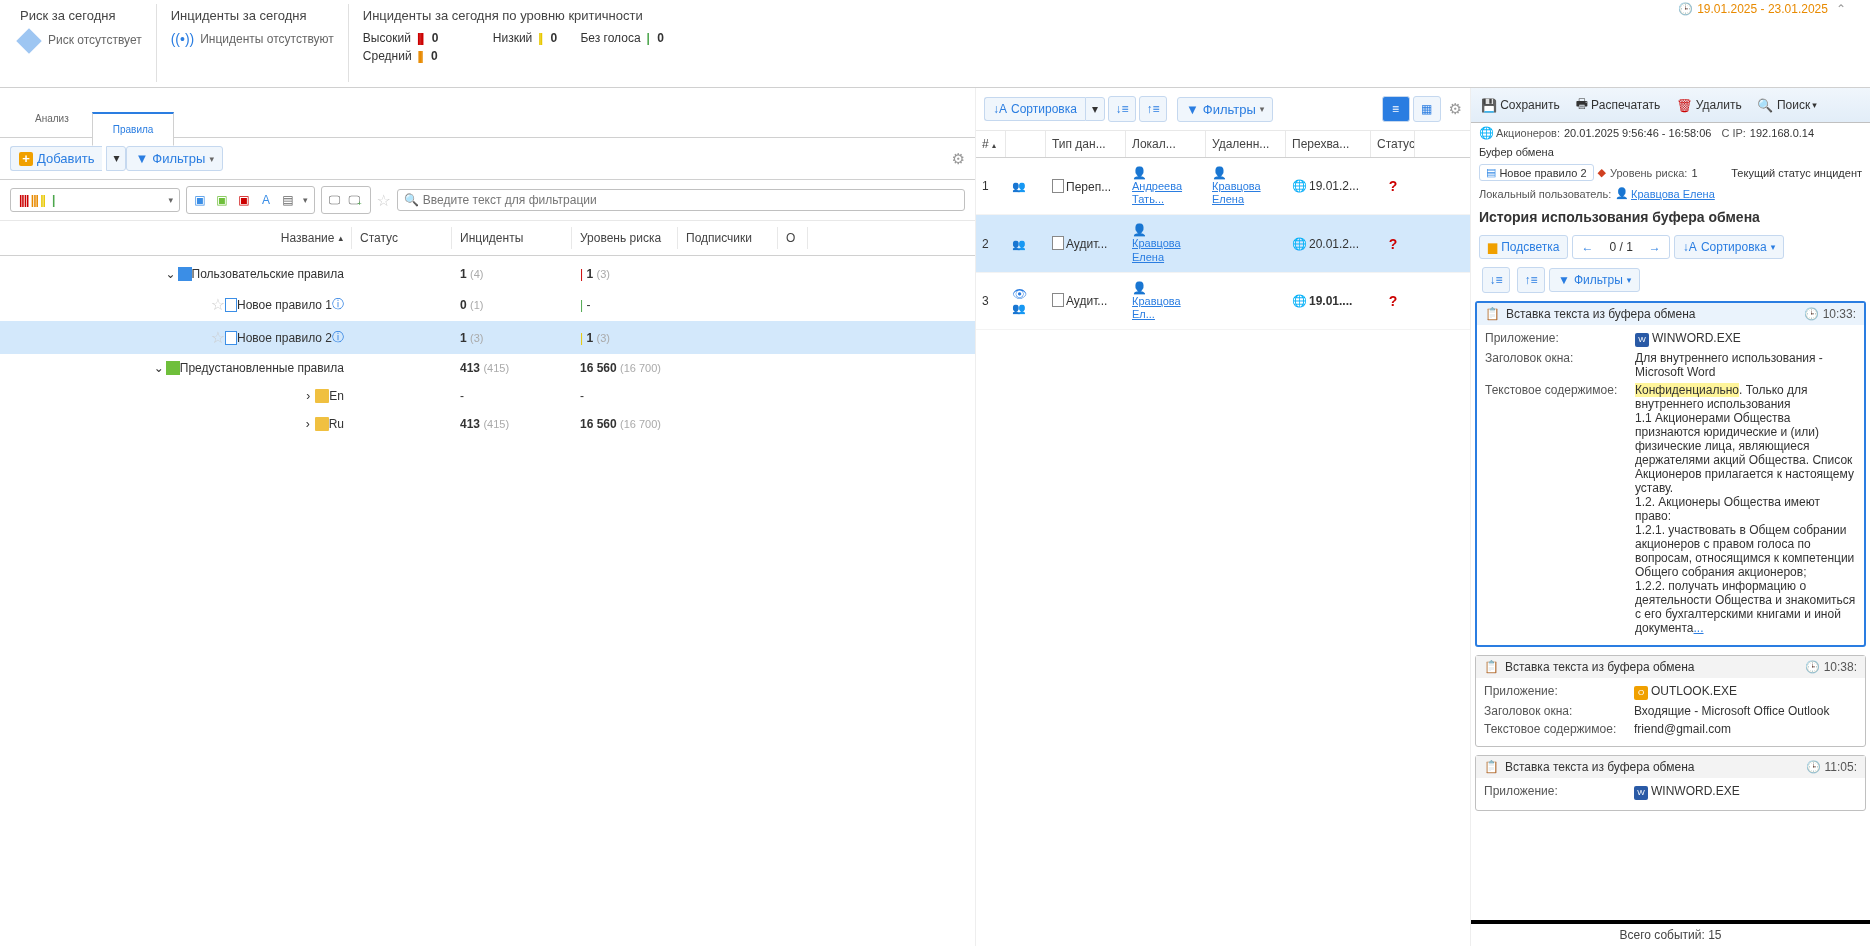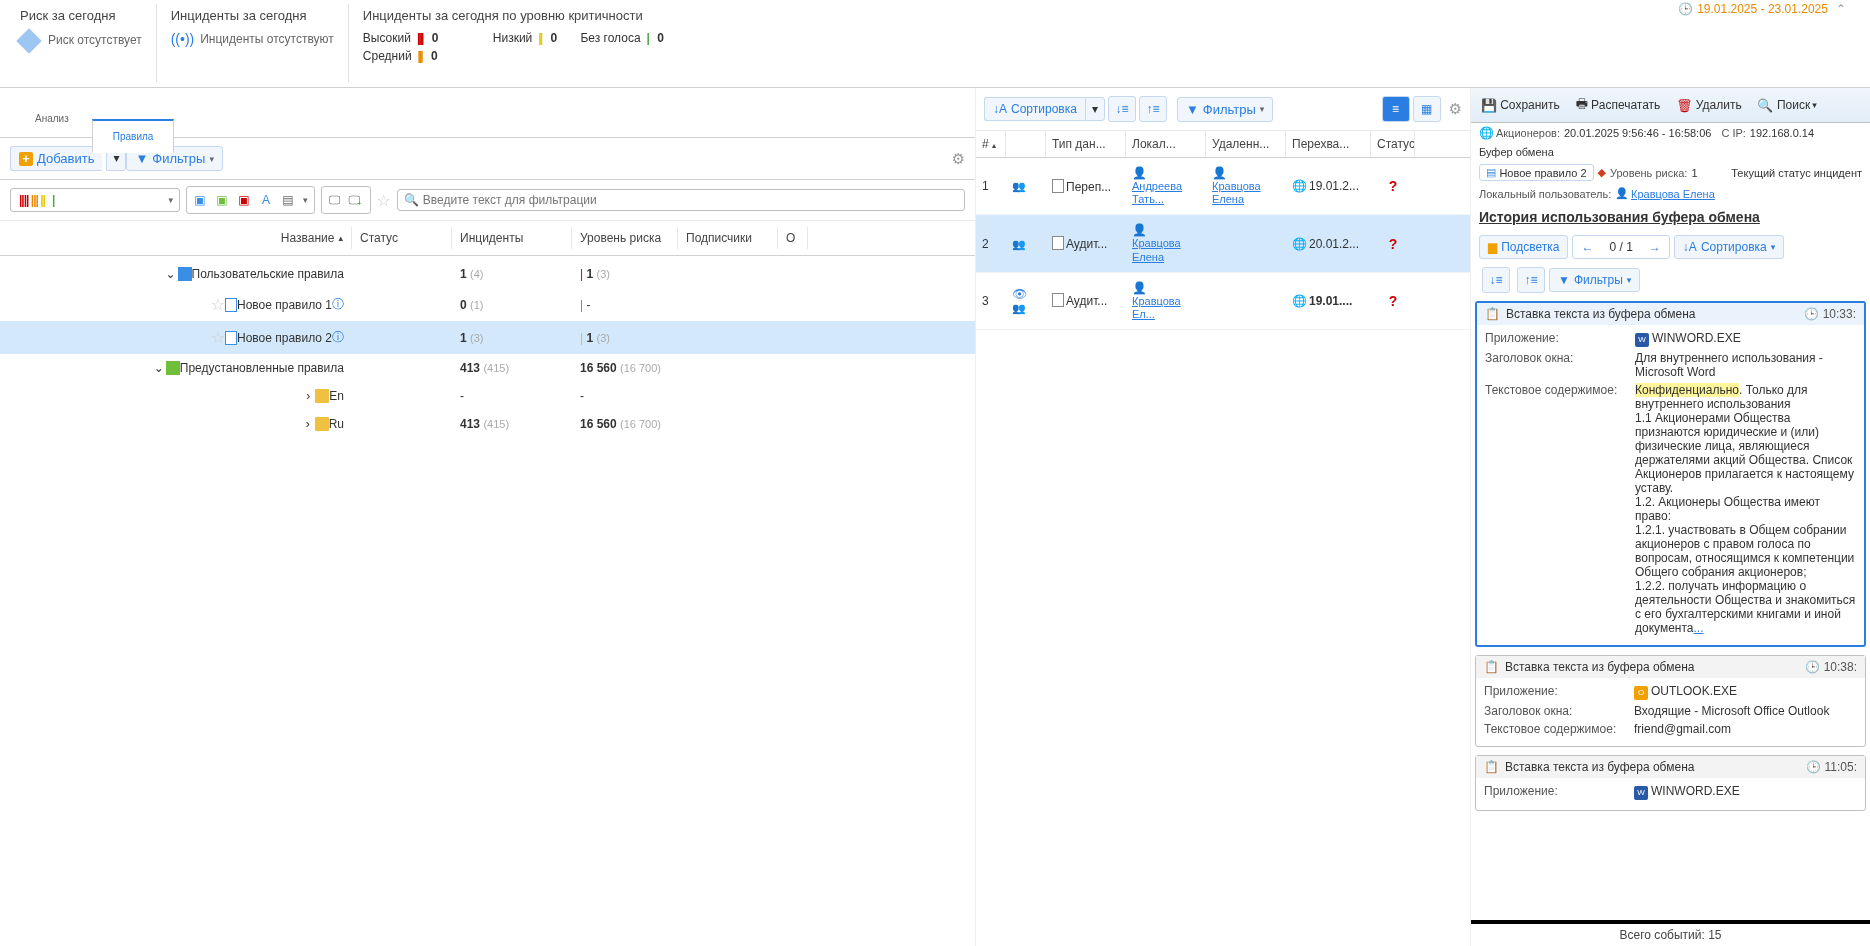--- a/index.html
+++ b/index.html
@@ -25,21 +25,21 @@
 
 
 .main { display: flex; height: 858px; }
 .left { flex: 0 0 975px; display: flex; flex-direction: column; position: relative; }
 .mid { flex: 0 0 495px; display: flex; flex-direction: column; position: relative; border-left: 1px solid #eee; }
 .right { flex: 0 0 400px; display: flex; flex-direction: column; position: relative; border-left: 1px solid #eee; }
 
 
 .tabs { display: flex; border-bottom: 1px solid #d0d0d0; align-items: center; padding-left: 14px; height: 50px; }
 .tab { padding: 10px 20px; font-size: 10px; color: #666; cursor: pointer; border: 1px solid transparent; border-bottom: none; margin-right: 2px; margin-top: 10px; }
-.tab.active { color: #2a7de1; border: 1px solid #d0d0d0; border-bottom: 1px solid #fff; border-top: 2px solid #2a7de1; background: #fff; position: relative; top: 18px; }
+.tab.active { color: #2a7de1; border: 1px solid #d0d0d0; border-bottom: 1px solid #fff; border-top: 2px solid #2a7de1; background: #fff; position: relative; top: 11px; }
 .tab-toolbar { display: flex; align-items: center; padding: 8px 10px; border-bottom: 1px solid #d0d0d0; }
 .btn { display: inline-flex; align-items: center; padding: 4px 8px; border: 1px solid #c5d8ef; border-radius: 3px; background: #f0f6fc; color: #2a7de1; cursor: pointer; margin-right: 4px; font-size: 13px; }
 .btn .caret { margin-left: 4px; color: #666; font-size: 9px; }
 .btn .plus { color: #fff; background: #f0a000; width: 14px; height: 14px; display: inline-flex; align-items: center; justify-content: center; border-radius: 2px; margin-right: 4px; font-weight: bold; }
 .btn-split { display: inline-flex; }
 .btn-split .btn-main { border-radius: 3px 0 0 3px; border-right: none; }
 .btn-split .btn-caret { border-radius: 0 3px 3px 0; padding: 4px 6px; border: 1px solid #c5d8ef; background: #f0f6fc; cursor: pointer; }
 .filter-icon { color: #2a7de1; margin-right: 4px; }
 .gear-right { margin-left: auto; color: #999; cursor: pointer; font-size: 15px; }
 
@@ -111,21 +111,21 @@
 
 
 .right-toolbar { display: flex; flex-wrap: wrap; background: linear-gradient(#f0f6fc,#e2edf8); border-bottom: 1px solid #c0c0c0; padding: 2px; }
 .rtbtn { display: inline-flex; align-items: center; padding: 3px 6px; font-size: 12px; color: #333; cursor: pointer; margin: 1px 2px; }
 .rtbtn .ic { margin-right: 3px; font-size: 13px; }
 .info-row { display: flex; align-items: center; padding: 3px 8px; font-size: 11px; color: #333; flex-wrap: wrap; }
 .info-row .label { color: #555; margin-right: 4px; }
 .rule-tag { display: inline-flex; align-items: center; border: 1px solid #c5d8ef; background: #fff; padding: 1px 6px; border-radius: 3px; color: #333; font-size: 11px; }
 .risk-diamond { color: #d04020; margin: 0 4px; }
 .local-user { color: #2a7de1; text-decoration: underline; cursor: pointer; }
-.right-title { font-size: 14px; font-weight: bold; padding: 6px 8px; text-decoration: underline; }
+.right-title { font-size: 14px; font-weight: bold; padding: 6px 8px; }
 .right-controls { display: flex; align-items: center; padding: 4px 8px; flex-wrap: wrap; gap: 4px; }
 .highlight-btn { border: 1px solid #c5d8ef; background: #f0f6fc; padding: 4px 8px; border-radius: 3px; color: #2a7de1; cursor: pointer; font-size: 12px; display: inline-flex; align-items: center; }
 .nav-group { display: flex; align-items: center; border: 1px solid #c5d8ef; border-radius: 3px; background: #fff; }
 .nav-group .nav-btn { padding: 4px 8px; cursor: pointer; color: #2a7de1; }
 .nav-group .page-box { padding: 4px 8px; }
 .right-body { overflow-y: auto; flex: 1; padding: 4px; }
 .card { border: 2px solid #2a7de1; border-radius: 3px; margin-bottom: 8px; background: #fff; }
 .card.dim { border: 1px solid #c0c0c0; }
 .card-head { background: #eaf3fc; padding: 4px 8px; display: flex; align-items: center; font-size: 12px; }
 .card.dim .card-head { background: #f3f3f3; }

